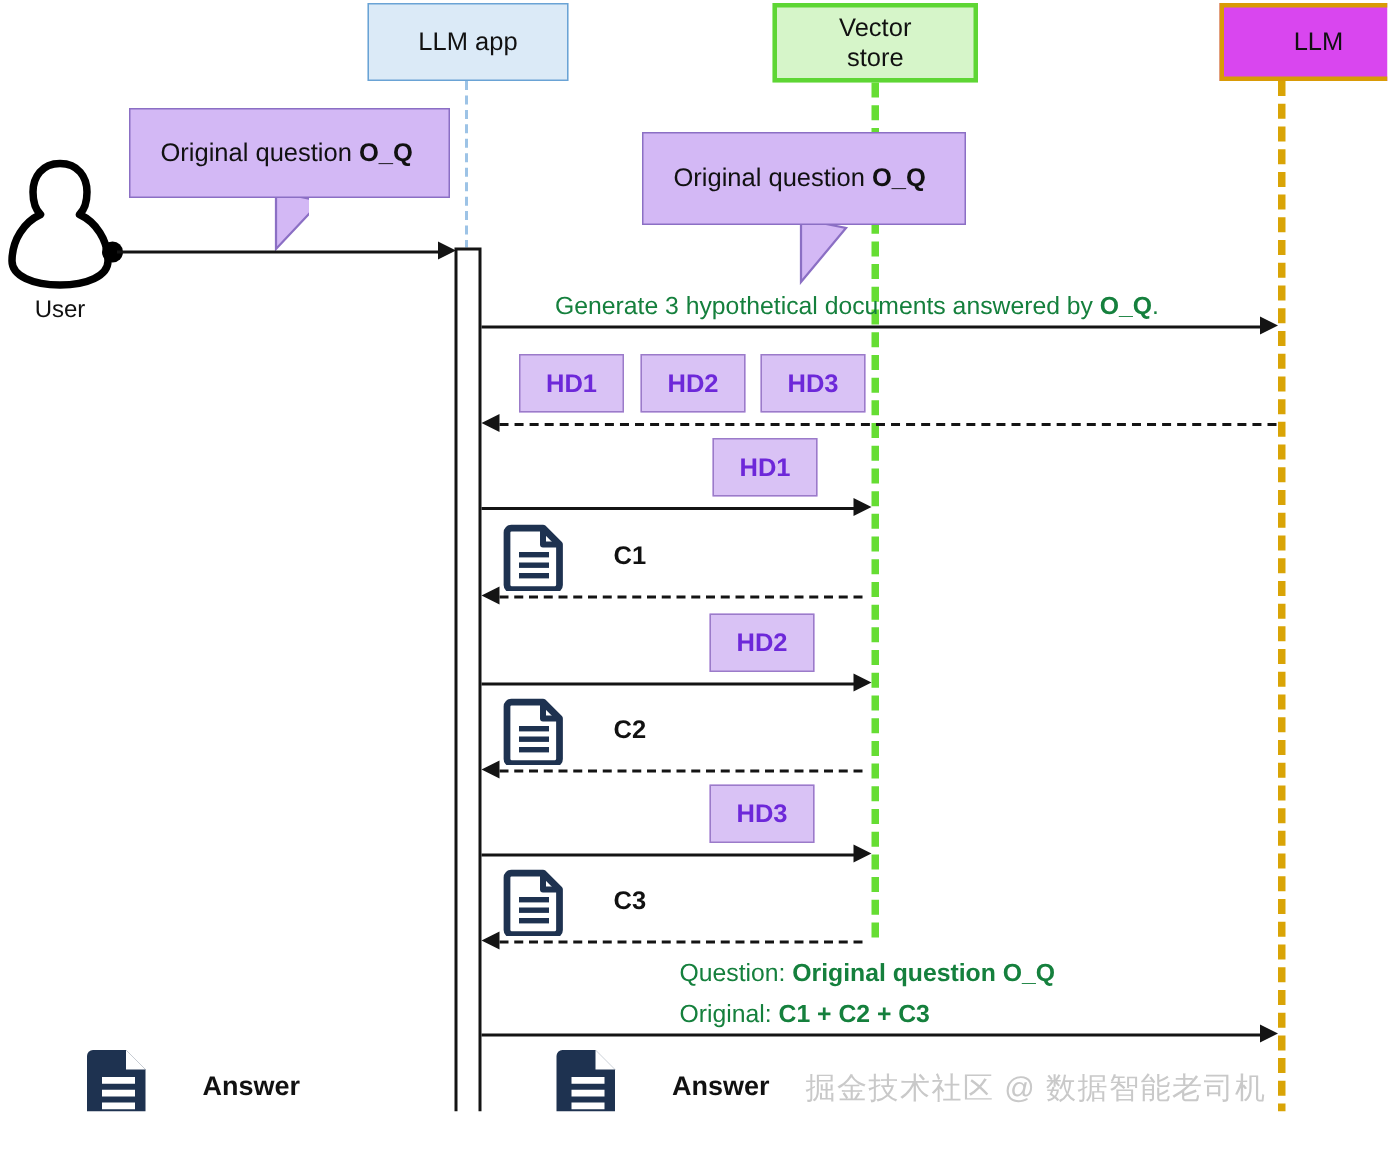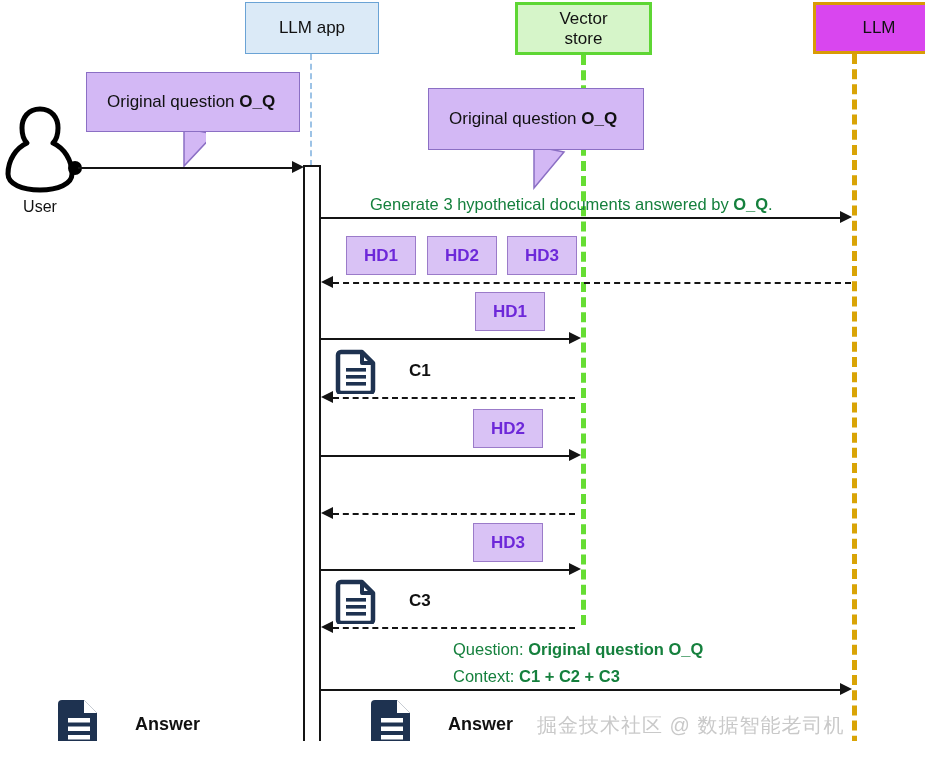--- a/index.html
+++ b/index.html
@@ -242,20 +242,30 @@
   <div class="msg-line dashed" style="left:333px; top:397px; width:242px;"></div>
   <div class="arrow-l" style="left:321px; top:391px;"></div>
 
   <div class="hd-chip" style="left:473px; top:409px; width:70px; height:39px;">
     <span>HD2</span>
   </div>
 
   <div class="msg-line" style="left:321px; top:455px; width:252px;"></div>
   <div class="arrow-r" style="left:569px; top:449px;"></div>
 
+  <div class="doc-group" style="left:335px; top:464px;">
+    <svg width="44" height="46" viewBox="0 0 44 46">
+      <path d="M6 4 h21 l11 11 v27 a3 3 0 0 1 -3 3 h-29 a3 3 0 0 1 -3 -3 v-35 a3 3 0 0 1 3 -3 z" fill="#ffffff" stroke="#1e3250" stroke-width="4.5" stroke-linejoin="round"></path>
+      <path d="M27 4 v11 h11" fill="none" stroke="#1e3250" stroke-width="4" stroke-linejoin="round"></path>
+      <rect x="11" y="20" width="20" height="3.6" fill="#1e3250"></rect>
+      <rect x="11" y="27" width="20" height="3.6" fill="#1e3250"></rect>
+      <rect x="11" y="34" width="20" height="3.6" fill="#1e3250"></rect>
+    </svg>
+    <span class="doc-label">C2</span>
+  </div>
 
   <div class="msg-line dashed" style="left:333px; top:513px; width:242px;"></div>
   <div class="arrow-l" style="left:321px; top:507px;"></div>
 
   <div class="hd-chip" style="left:473px; top:523px; width:70px; height:39px;">
     <span>HD3</span>
   </div>
 
   <div class="msg-line" style="left:321px; top:569px; width:252px;"></div>
   <div class="arrow-r" style="left:569px; top:563px;"></div>
@@ -268,21 +278,21 @@
       <rect x="11" y="27" width="20" height="3.6" fill="#1e3250"></rect>
       <rect x="11" y="34" width="20" height="3.6" fill="#1e3250"></rect>
     </svg>
     <span class="doc-label">C3</span>
   </div>
 
   <div class="msg-line dashed" style="left:333px; top:627px; width:242px;"></div>
   <div class="arrow-l" style="left:321px; top:621px;"></div>
 
   <div class="msg-label" style="left:453px; top:640px;"><span>Question: </span><b>Original question O_Q</b></div>
-  <div class="msg-label" style="left:453px; top:667px;"><span>Context: </span><b>C1 + C2 + C3</b></div>
+  <div class="msg-label" style="left:453px; top:667px;"><span>Original: </span><b>C1 + C2 + C3</b></div>
   <div class="msg-line" style="left:321px; top:689px; width:523px;"></div>
   <div class="arrow-r" style="left:840px; top:683px;"></div>
 
   <div class="doc-group" style="left:368px; top:698px;">
     <svg width="48" height="52" viewBox="0 0 48 52">
       <path d="M7 2 h22 l13 13 v32 a4 4 0 0 1 -4 4 h-31 a4 4 0 0 1 -4 -4 v-41 a4 4 0 0 1 4 -4 z" fill="#1e3250"></path>
       <path d="M29 2 v13 h13 z" fill="#ffffff"></path>
       <rect x="13" y="20" width="22" height="4.5" fill="#ffffff"></rect>
       <rect x="13" y="28.5" width="22" height="4.5" fill="#ffffff"></rect>
       <rect x="13" y="37" width="22" height="4.5" fill="#ffffff"></rect>

